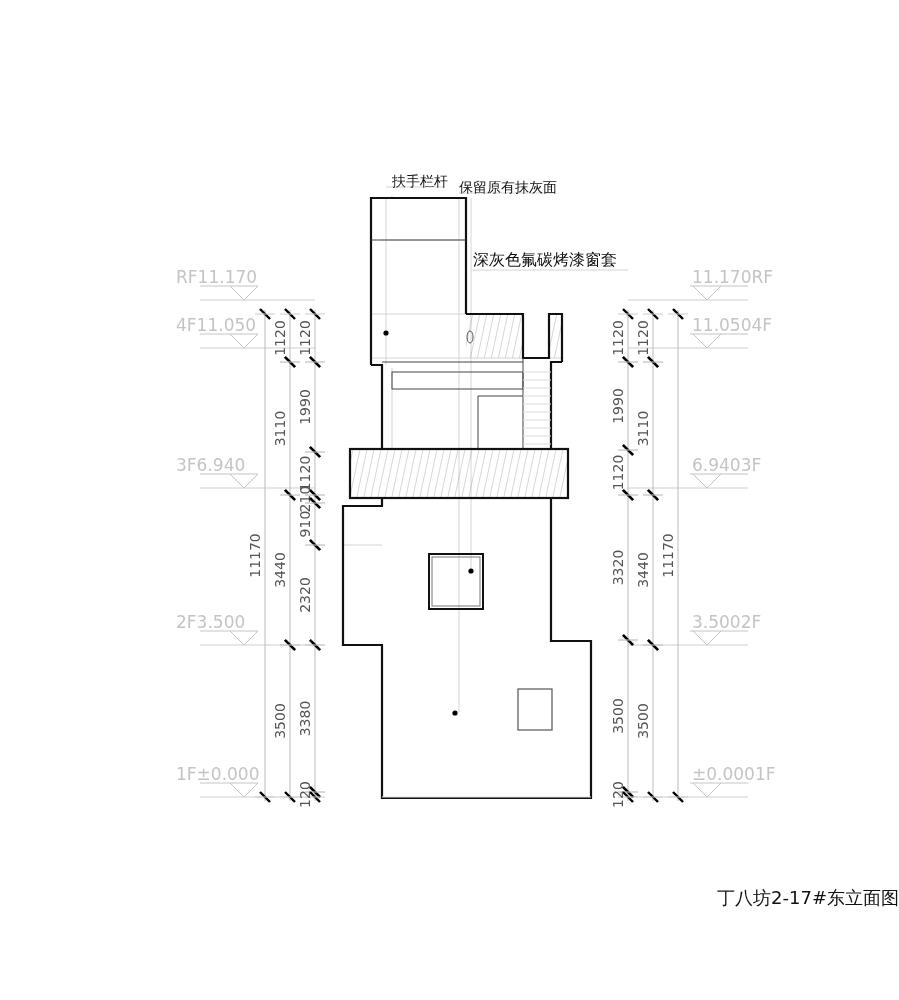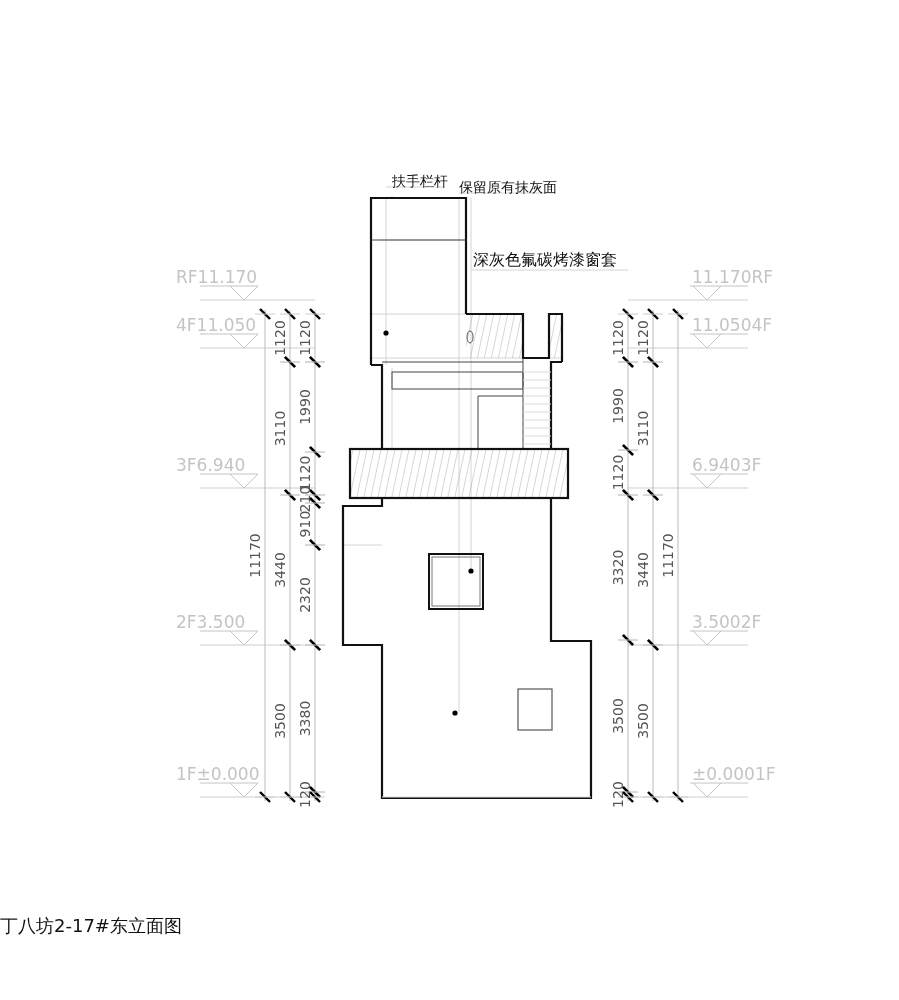--- a/index.html
+++ b/index.html
@@ -1,21 +1,21 @@
 <!DOCTYPE html>
 <html><head>
   <meta charset="utf-8">
   <style>
     html, body { margin: 0; padding: 0; background: #ffffff; }
     body { width: 899px; height: 1000px; position: relative; overflow: hidden; font-family: "DejaVu Sans", sans-serif; }
     #drawing { position: absolute; left: 0; top: 0; width: 899px; height: 1000px; }
     .lvl-text { font-family: "DejaVu Sans", sans-serif; font-size: 17px; fill: #c4c4c4; }
     .dim-text { font-family: "DejaVu Sans", sans-serif; font-size: 14px; fill: #555; }
     .note-text { font-family: "DejaVu Sans", sans-serif; fill: #111; }
-    .title { position: absolute; left: 0; width: 899px; top: 886px; text-align: left; font-size: 18px; color: #111; font-family: "DejaVu Sans", sans-serif; margin-top: 28px; }
+    .title { position: absolute; left: 0; width: 899px; top: 886px; text-align: right; font-size: 18px; color: #111; font-family: "DejaVu Sans", sans-serif; }
   </style>
 </head>
 <body>
 
 <svg id="drawing" viewBox="0 0 899 1000" xmlns="http://www.w3.org/2000/svg">
   <defs>
     <pattern id="hatch" patternUnits="userSpaceOnUse" width="7" height="50" patternTransform="skewX(-12)">
       <line x1="0" y1="0" x2="0" y2="50" stroke="#9a9a9a" stroke-width="0.8"></line>
     </pattern>
   </defs>

